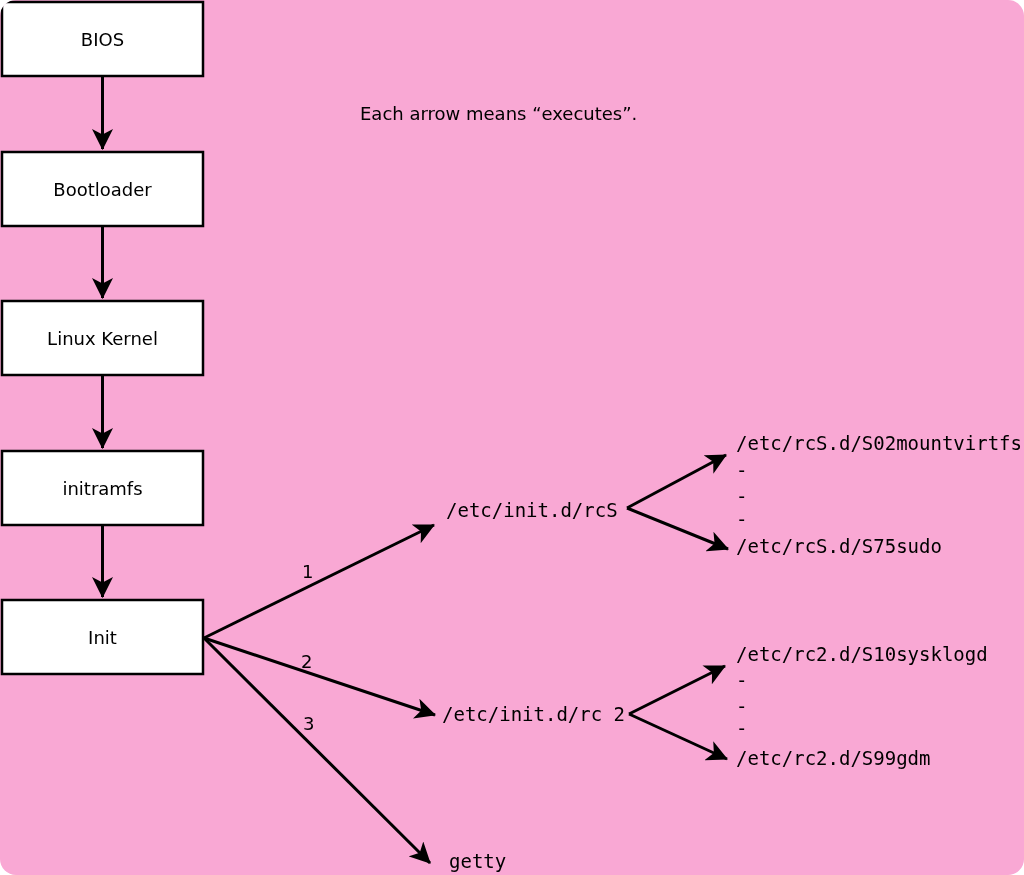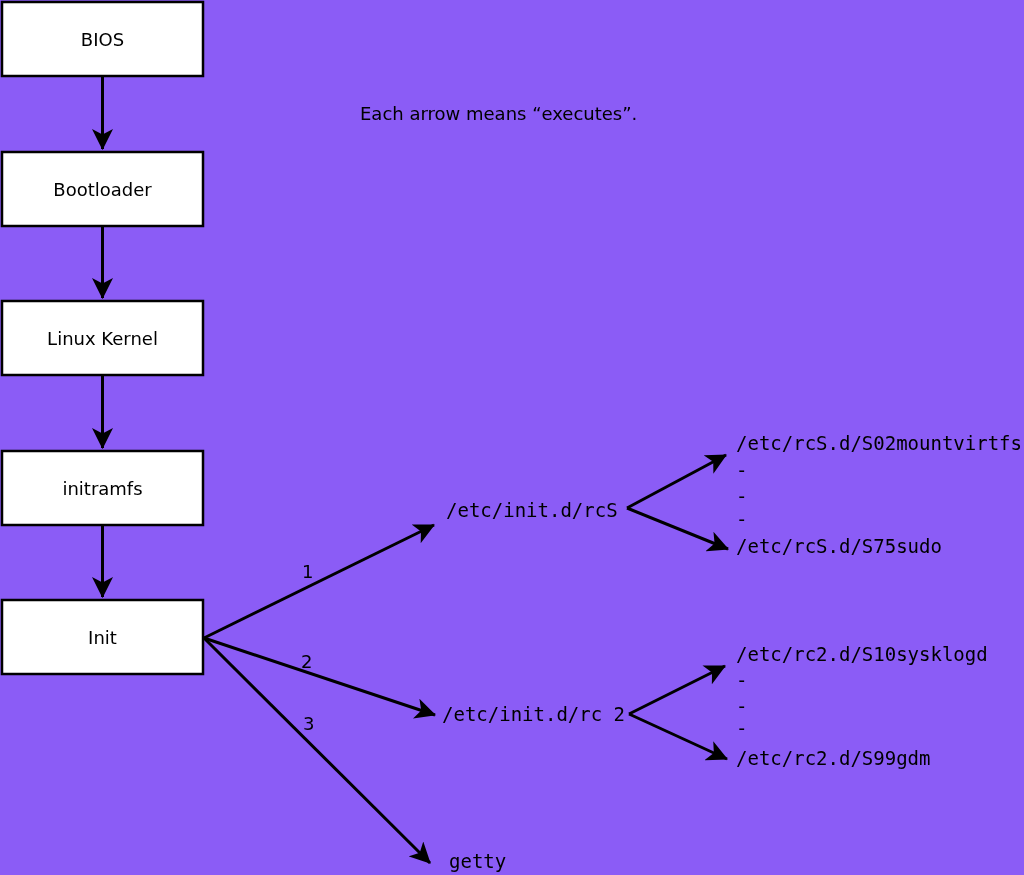--- a/index.html
+++ b/index.html
@@ -4,22 +4,23 @@
 <style>
   html, body {
     margin: 0;
     padding: 0;
     background: #ffffff;
   }
   .canvas {
     position: relative;
     width: 1024px;
     height: 875px;
-    background: #8b5cf6;
+    background: #f9a8d4;
     overflow: hidden;
+    border-radius: 16px;
   }
   svg text {
     fill: #000000;
   }
   .box-label, .note-text, .order-label {
     font-family: "DejaVu Sans", "Liberation Sans", sans-serif;
     font-size: 18px;
   }
   .mono-label {
     font-family: "DejaVu Sans Mono", "Liberation Mono", monospace;

